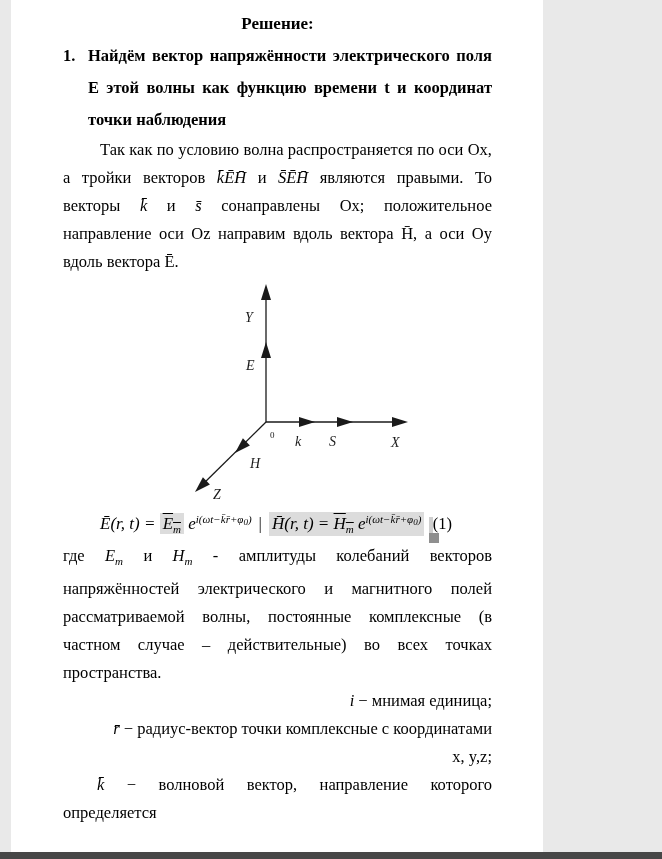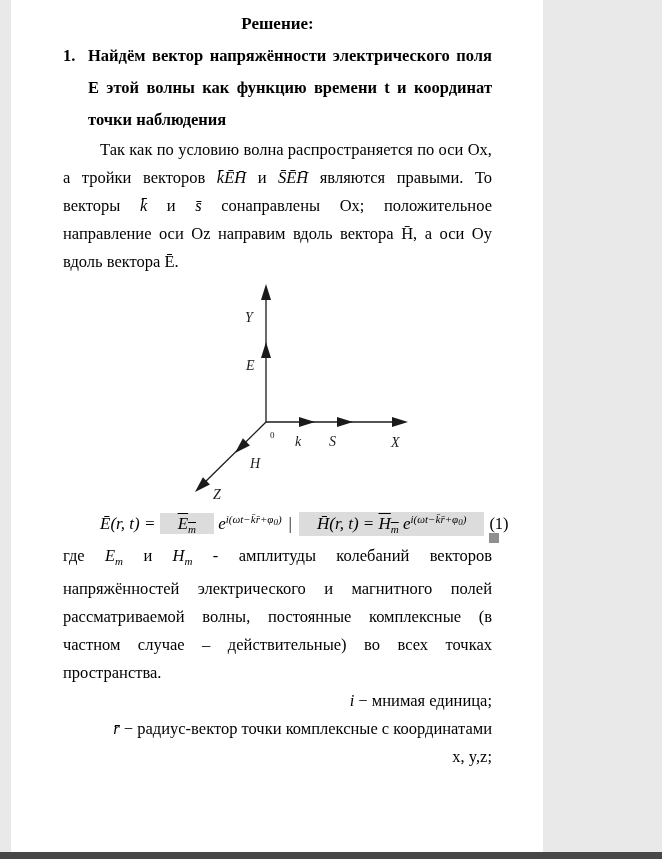--- a/index.html
+++ b/index.html
@@ -13,21 +13,21 @@
   .item .itemtext { flex: 1; }
   .body { font-size: 16.5px; line-height: 28px; text-align: justify; }
   .ind { text-indent: 37px; }
   .def { text-indent: 34px; text-align: right; }
   .justlast { text-align: justify; text-align-last: justify; }
   .it { font-style: italic; }
   .sb { font-size: 11px; vertical-align: -4px; }
   .sp { font-size: 11px; vertical-align: 6px; }
   .sb0 { font-size: 9px; vertical-align: -2px; }
   .ov { text-decoration: overline; }
-  .shade { background: #dcdcdc; padding: 1px 18px; }
+  .shade { background: #dcdcdc; padding: 1px 3px; }
   .figure { margin: 4px 0 4px 106px; height: 222px; }
   .axes line { stroke: #1a1a1a; stroke-width: 1.3; }
   .axes polygon { fill: #1a1a1a; }
   .axes text { font-family: "Liberation Serif", serif; font-style: italic; font-size: 14px; fill: #1a1a1a; }
   .axes text.small { font-size: 9px; font-style: normal; }
   .formula-row { display: flex; align-items: center; padding-left: 37px; font-size: 17px; height: 36px; white-space: nowrap; }
   .frm { display: inline-block; }
   .eqsep { display: inline-block; margin: 0 7px; color: #111; }
   .eqscroll { display: inline-block; width: 10px; height: 26px; background: #cfcfcf; position: relative; margin-left: 5px; margin-top: 12px; }
   .eqscroll .thumb { position: absolute; bottom: 0; left: 0; width: 10px; height: 10px; background: #8f8f8f; }
@@ -87,16 +87,17 @@
       <span class="eqscroll">
           <span class="thumb"></span>
         </span>
       <span class="eqnum">(1)</span>
     </div>
 
     <p class="body"><span>где </span><span class="it">E</span><span class="it sb">m</span><span> и </span><span class="it">H</span><span class="it sb">m</span><span> - амплитуды колебаний векторов напряжённостей электрического и магнитного полей рассматриваемой волны, постоянные комплексные (в частном случае – действительные) во всех точках пространства.</span></p>
 
     <p class="body def"><span class="it">i</span><span> −  мнимая единица;</span></p>
     <p class="body def"><span class="it">r̄</span><span> − радиус-вектор точки комплексные с координатами x, y,z;</span></p>
+    <p class="body def justlast"><span class="it">k̄</span><span> − волновой вектор, направление которого определяется</span></p>
 
   </div>
 </div>
 <div class="bottombar"></div>
 
 </body></html>

